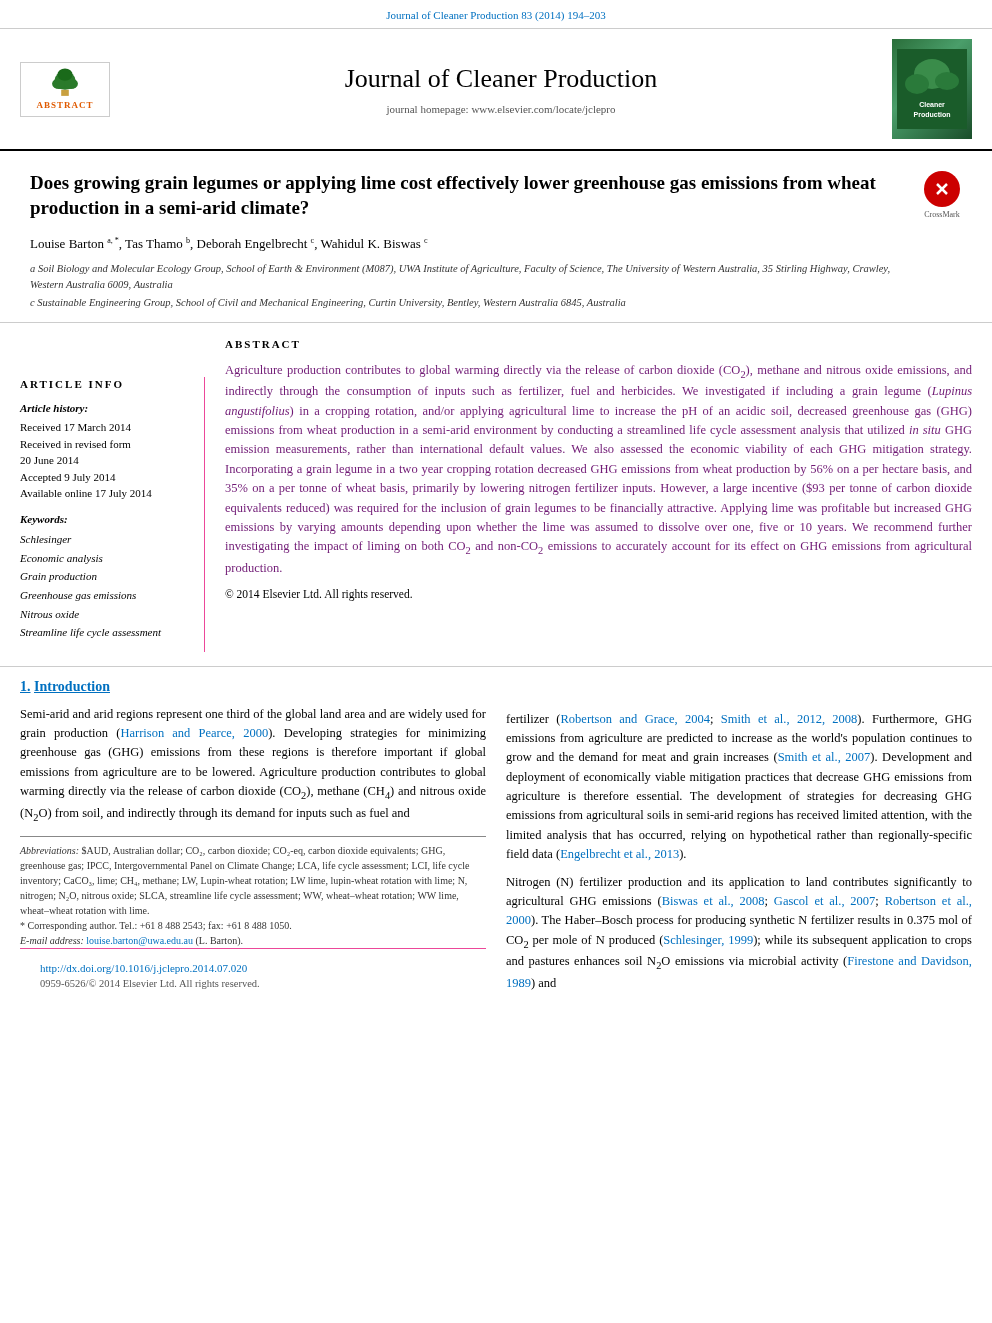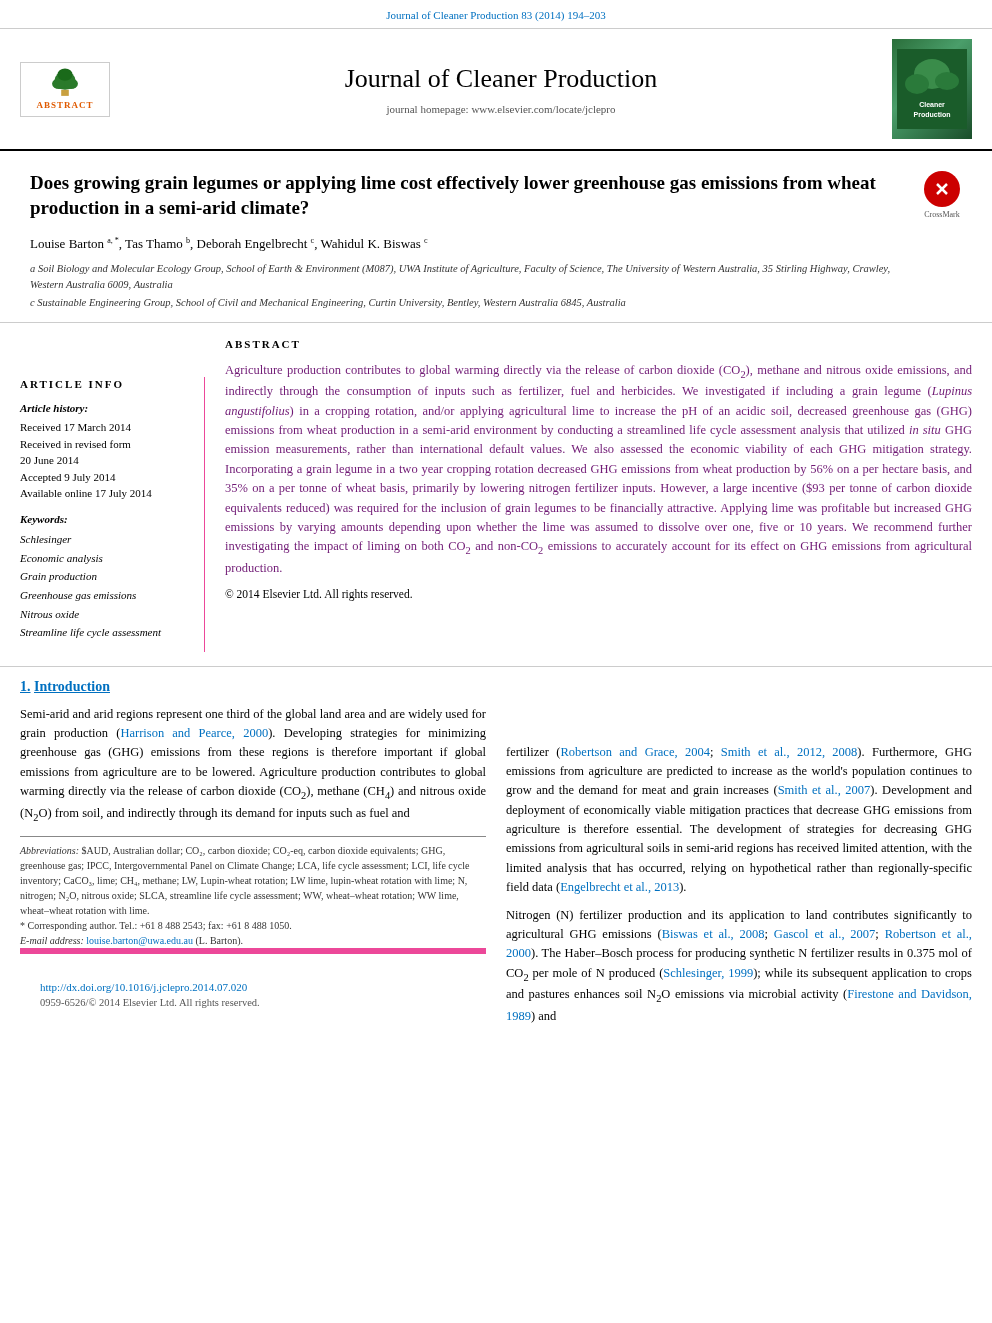--- a/index.html
+++ b/index.html
@@ -259,22 +259,22 @@
       border-top: 1px solid #888;
       margin-top: 10px;
       padding-top: 6px;
       font-size: 10px;
       line-height: 1.5;
       color: #333;
     }
     .footnote-section a { color: #0070c0; text-decoration: none; }
 
     .doi-section {
-      padding: 24px 20px;
-      border-top: 6px solid #ec4899;
+      padding: 10px 20px;
+      border-top: 1px solid #ec4899;
       background: #fff;
     }
     .doi-section a {
       color: #0070c0;
       font-size: 11px;
       text-decoration: none;
     }
     .doi-section .issn-line {
       font-size: 10.5px;
       color: #555;

